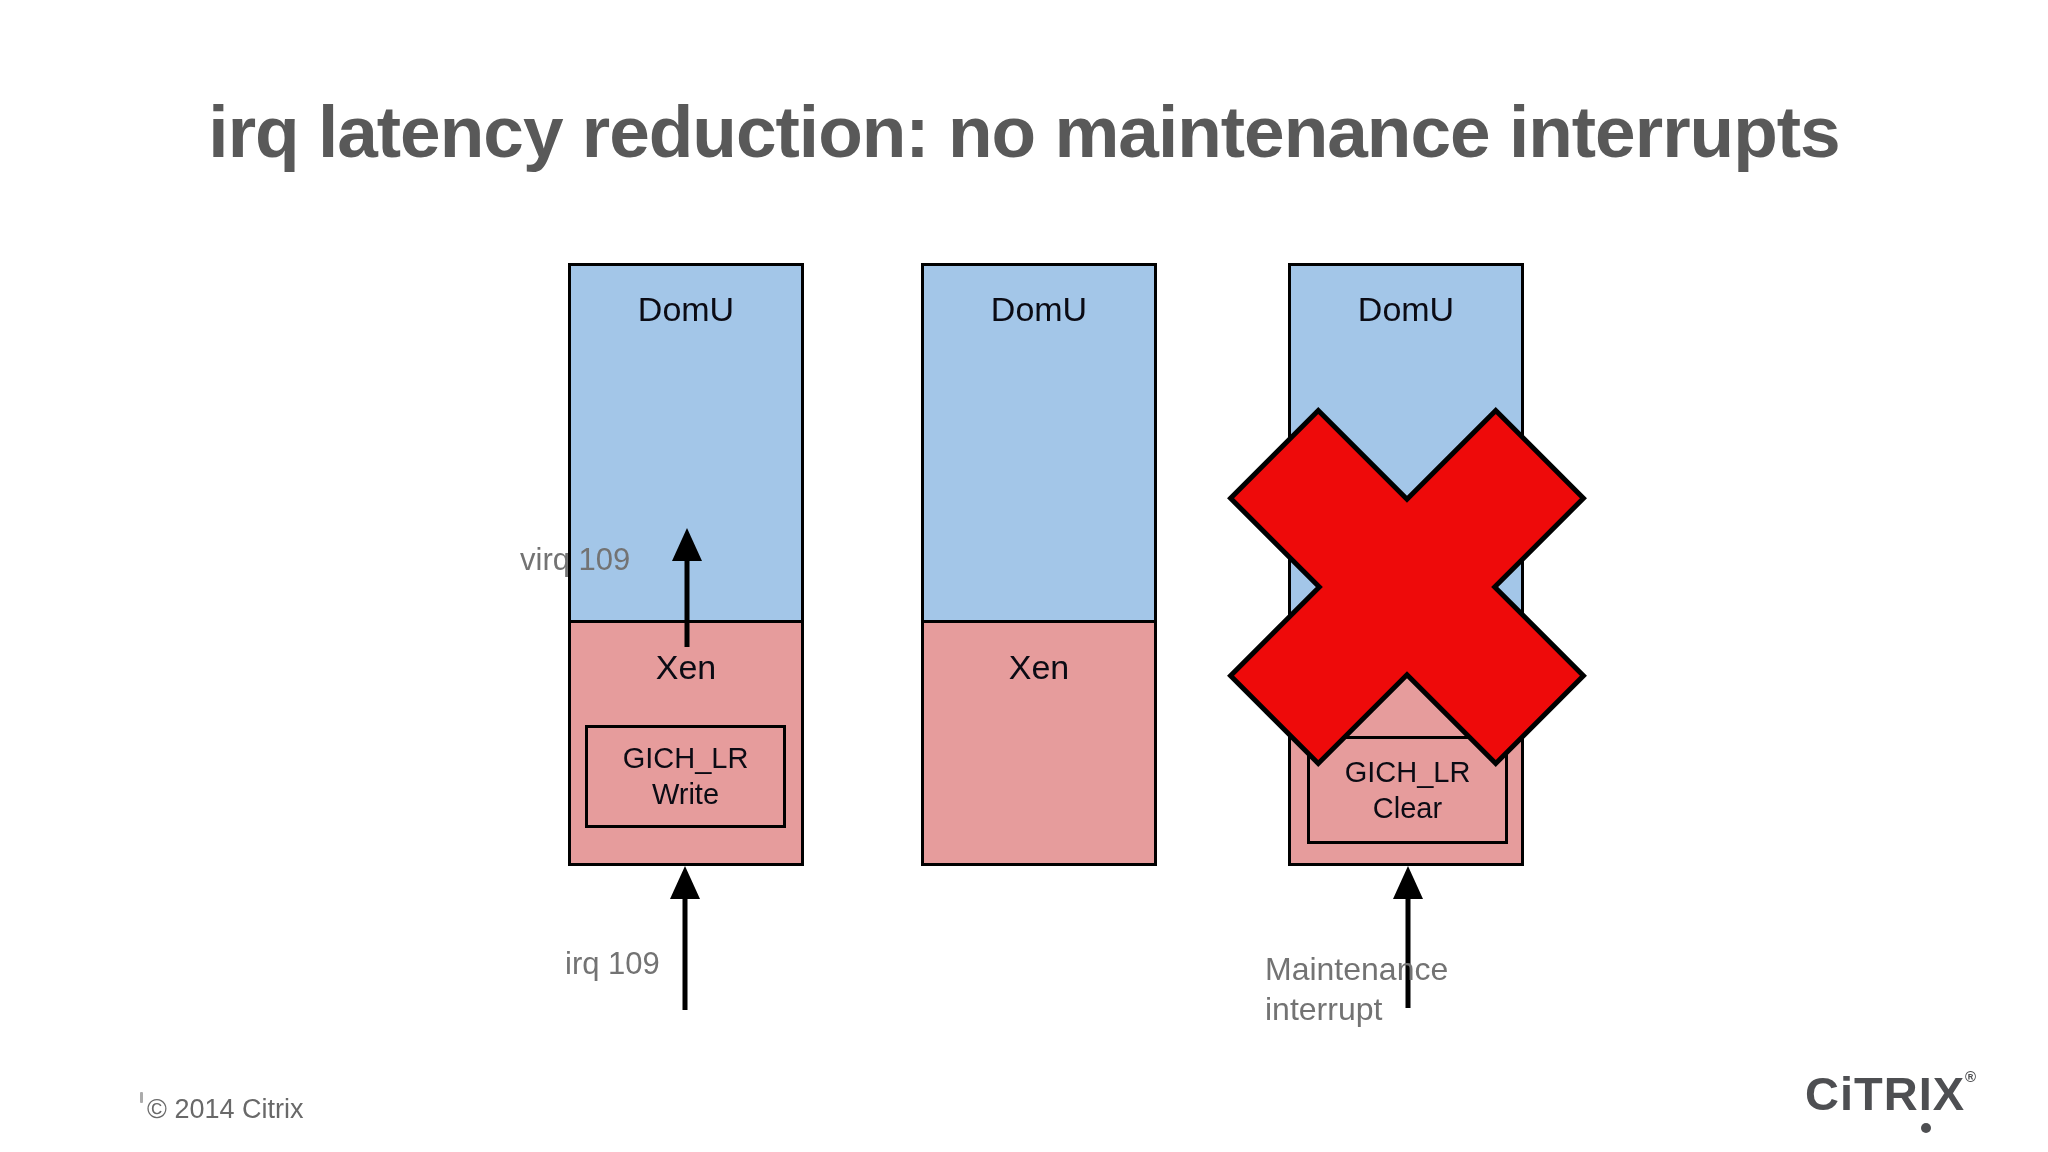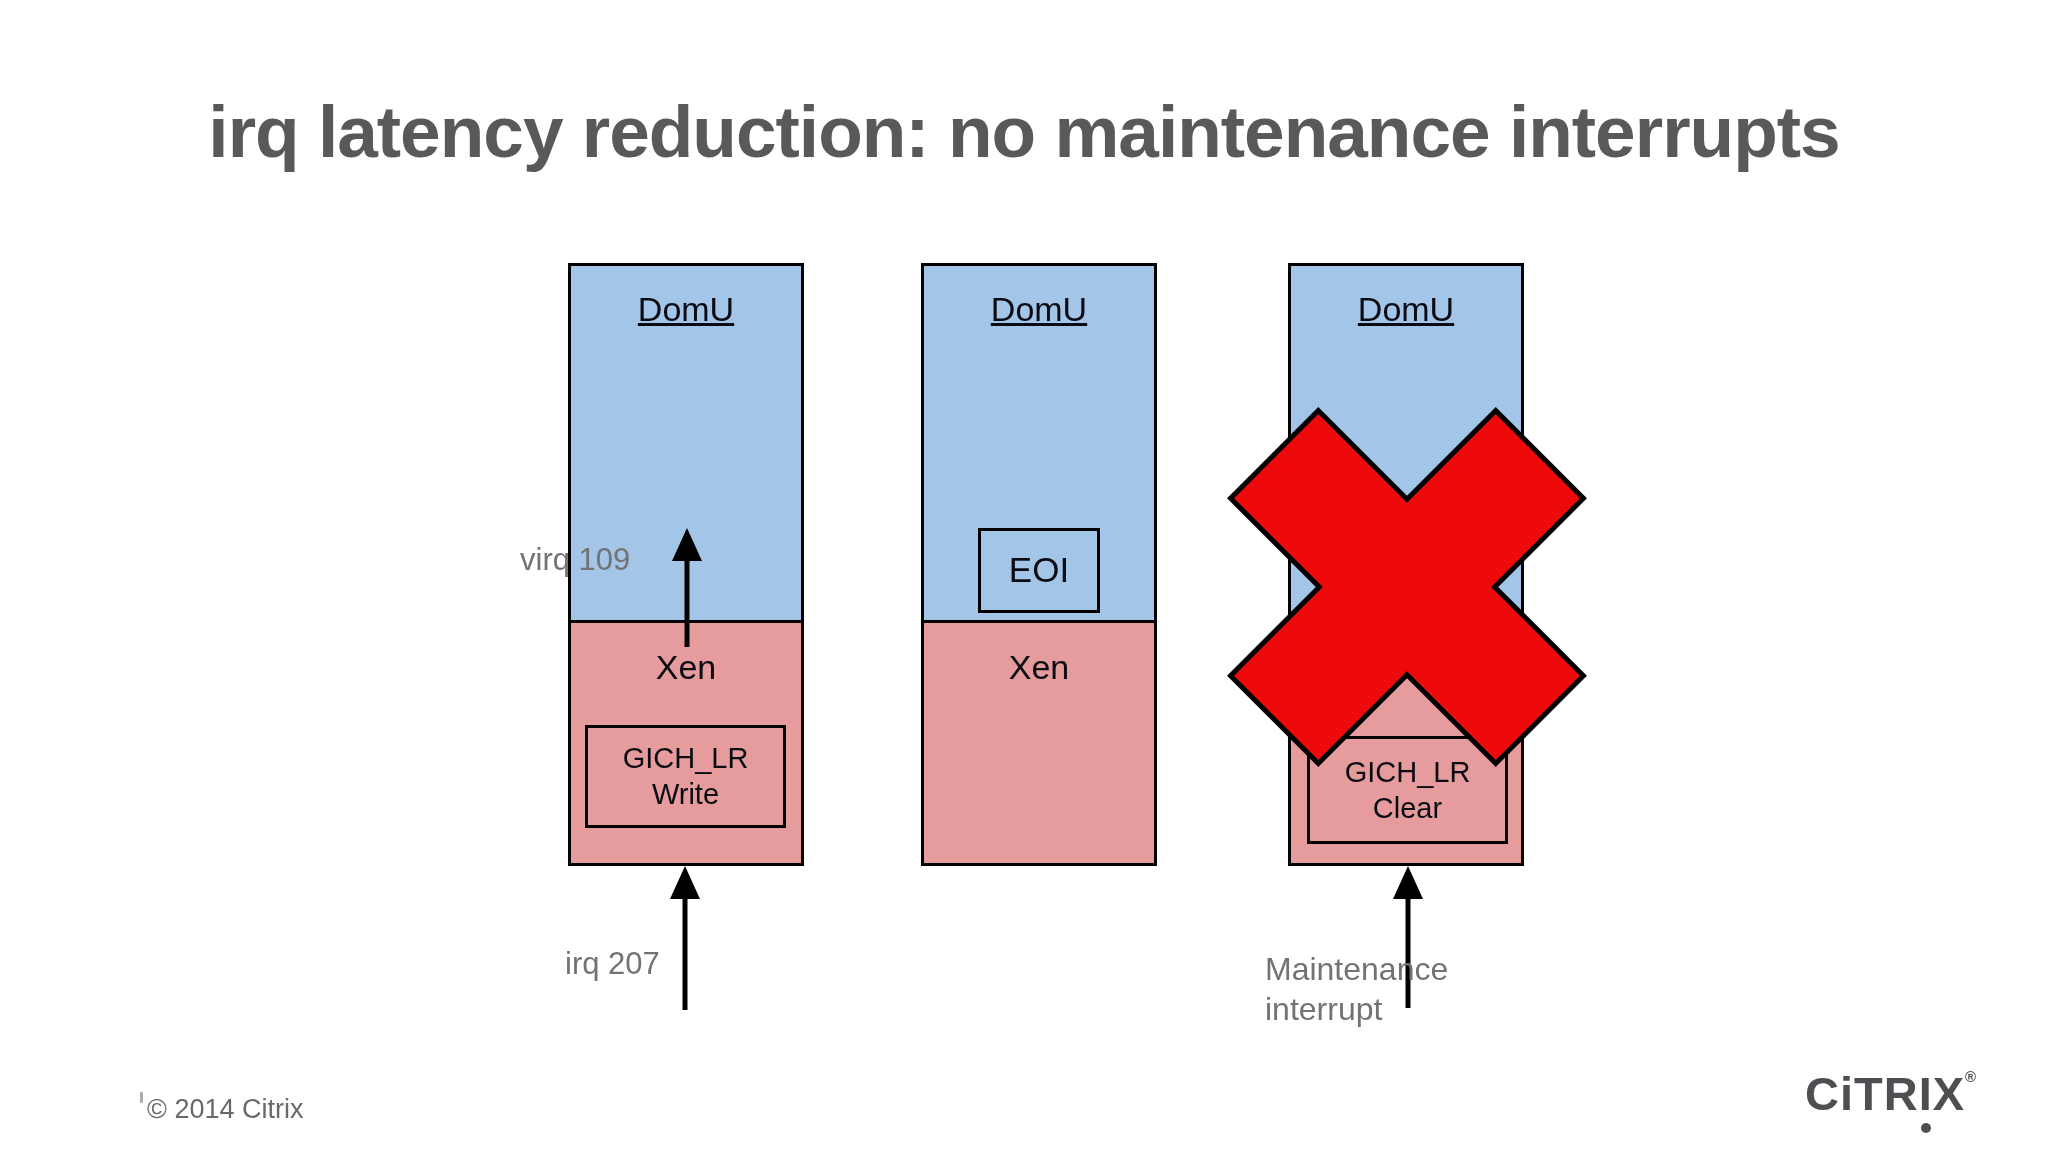--- a/index.html
+++ b/index.html
@@ -24,21 +24,21 @@
   .col-left   { left:568px; }
   .col-middle { left:921px; }
   .col-right  { left:1288px; }
 
   .domu-region {
     position:absolute; left:0; top:0; width:100%; height:357px;
     background:#A3C6E8; border-bottom:3px solid #000; box-sizing:border-box;
   }
   .domu-label {
     padding-top:24px; text-align:center;
-    font-size:34px; color:#0b0b14;text-decoration:underline;
+    font-size:34px; color:#0b0b14;
   }
   .xen-label {
     position:absolute; left:0; top:382px; width:100%; text-align:center;
     font-size:34px; color:#0b0b14;
   }
 
   .inner-box {
     position:absolute; border:3px solid #000; box-sizing:border-box;
     text-align:center; font-size:29px; line-height:36px; color:#0b0b14;
     background:transparent;
@@ -119,21 +119,20 @@
     <div class="inner-box gich-write">
       <div>GICH_LR</div>
       <div>Write</div>
     </div>
   </div>
 
   <div class="col col-middle">
     <div class="domu-region">
       <div class="domu-label">DomU</div>
     </div>
-    <div class="eoi-box">EOI</div>
     <div class="xen-label">Xen</div>
   </div>
 
   <div class="col col-right">
     <div class="domu-region">
       <div class="domu-label">DomU</div>
     </div>
     <div class="inner-box gich-clear">
       <div>GICH_LR</div>
       <div>Clear</div>
@@ -147,21 +146,21 @@
   <div class="arrow arrow-irq">
     <div class="head"></div>
     <div class="shaft"></div>
   </div>
   <div class="arrow arrow-maint">
     <div class="head"></div>
     <div class="shaft"></div>
   </div>
 
   <div class="flabel virq-label">virq 109</div>
-  <div class="flabel irq-label">irq 207</div>
+  <div class="flabel irq-label">irq 109</div>
   <div class="flabel maint-label">
     <div>Maintenance</div>
     <div>interrupt</div>
   </div>
 
   <svg class="cross" width="364" height="364" viewBox="-182 -182 364 364">
     <path transform="rotate(45)" d="M -187.5 -62 L -62 -62 L -62 -187.5 L 62 -187.5 L 62 -62 L 187.5 -62 L 187.5 62 L 62 62 L 62 187.5 L -62 187.5 L -62 62 L -187.5 62 Z" fill="#EE0A0A" stroke="#000000" stroke-width="5"></path>
   </svg>
 
   <div class="tick-mark"></div>

